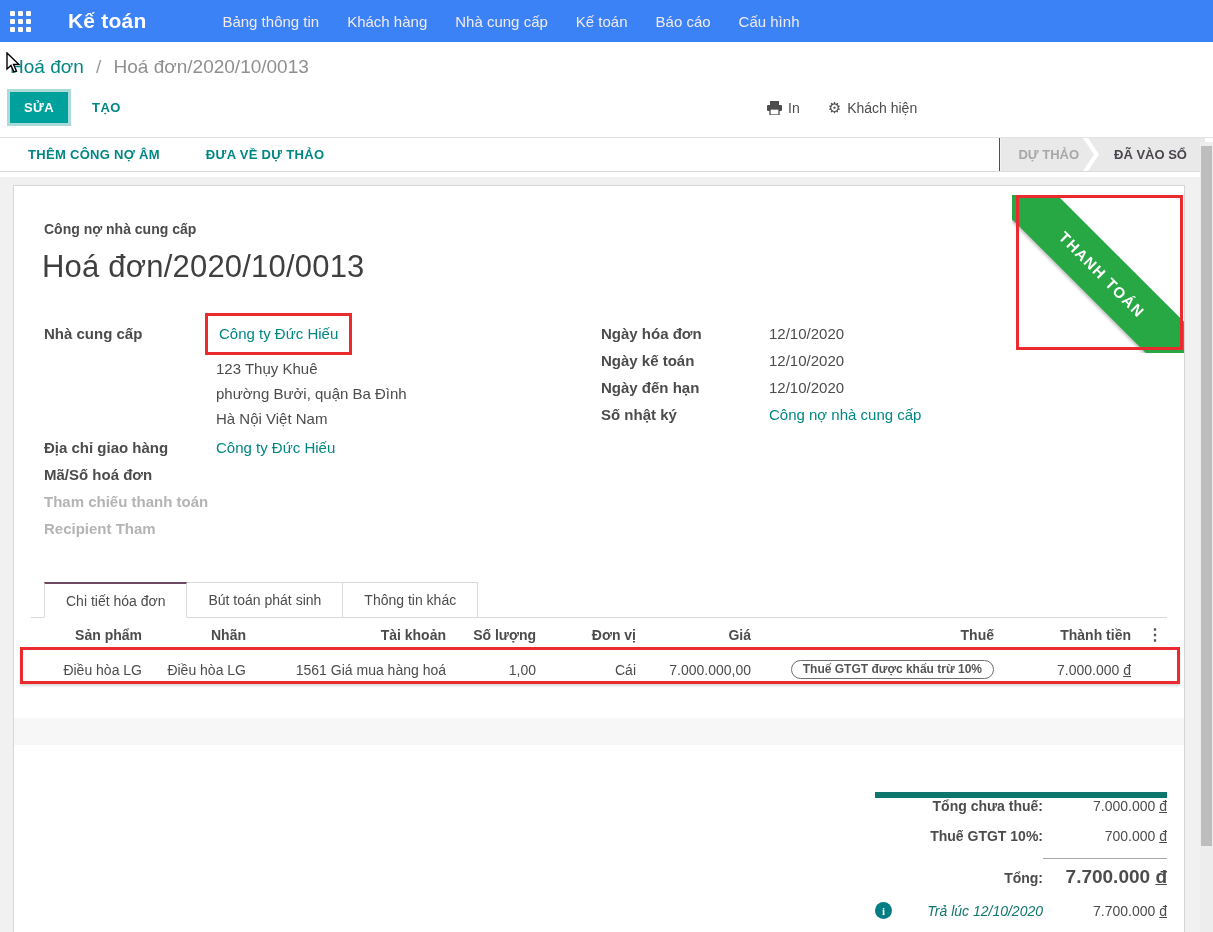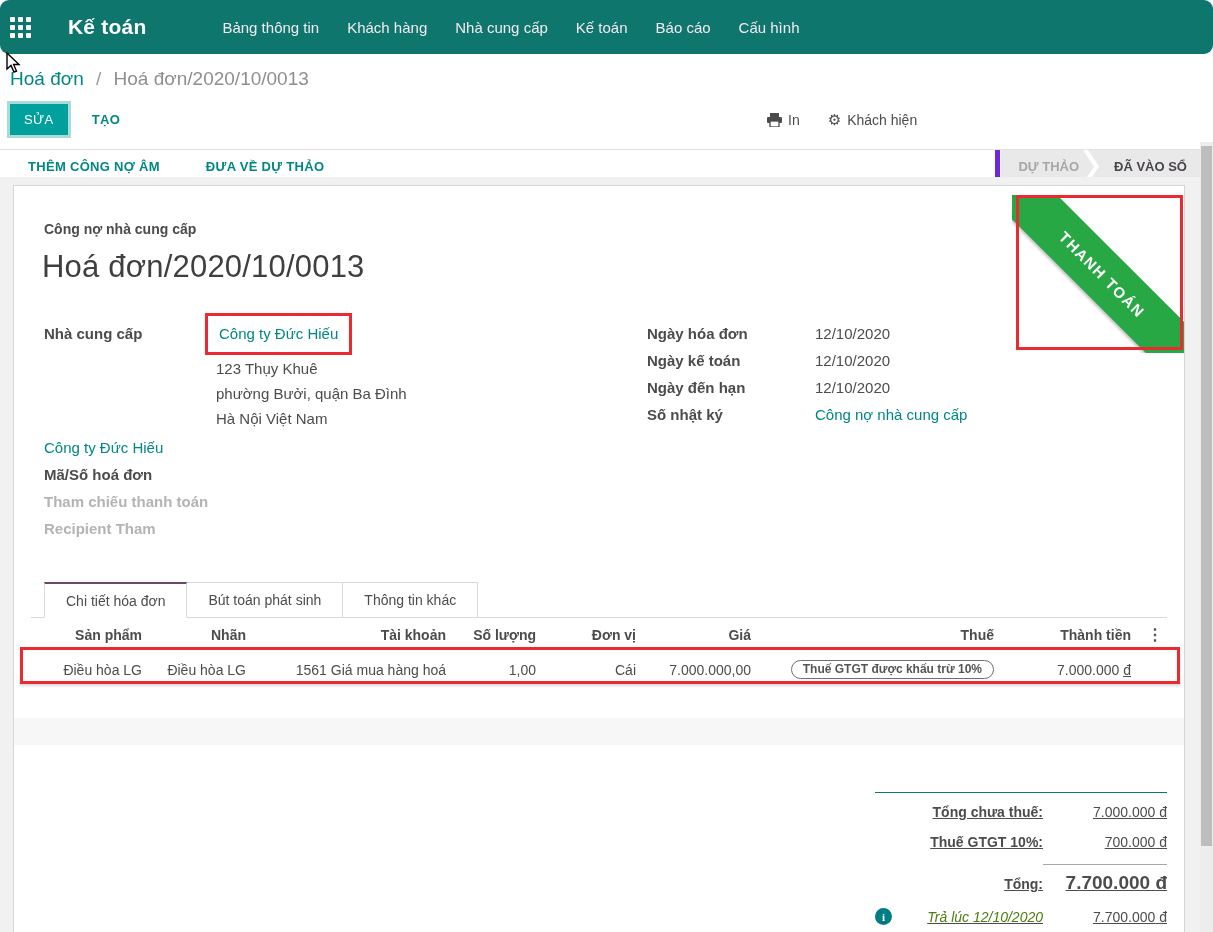--- a/index.html
+++ b/index.html
@@ -3,64 +3,64 @@
 <meta charset="utf-8">
 <style>
   * { box-sizing: border-box; }
   html,body { margin:0; padding:0; }
   body {
     width:1213px; height:932px; position:relative; overflow:hidden;
     font-family:"Liberation Sans", sans-serif; background:#fff; color:#4c4c4c;
   }
 
   
-  .navbar { height:54px; background:#0f766e; display:flex; align-items:center; padding:0 0 0 10px;border-radius:9px; }
+  .navbar { height:42px; background:#3b82f6; display:flex; align-items:center; padding:0 0 0 10px; }
   .grid-icon { width:21px; height:21px; display:grid; grid-template-columns:repeat(3,5px); grid-template-rows:repeat(3,5px); gap:3px; cursor:pointer; }
   .grid-icon i { background:#fff; border-radius:1px; }
   .brand { color:#fff; font-size:21px; font-weight:bold; margin-left:37px; letter-spacing:.2px; }
   .nav-items { display:flex; margin-left:62px; }
   .nav-items a { color:#f2eaf1; font-size:15px; padding:0 14px; line-height:47px; text-decoration:none; cursor:pointer; }
 
   
   .cursor-icon { position:absolute; left:6px; top:52px; z-index:50; }
   .breadcrumb { padding:12px 0 0 10px; font-size:19px; line-height:26px; }
   .breadcrumb a { color:#008784; text-decoration:none; cursor:pointer; }
   .breadcrumb .sep { color:#9a9a9a; margin:0 7px; }
   .breadcrumb .current { color:#8f8f8f; }
 
   .btn-row { display:flex; align-items:center; margin-top:9px; padding-left:10px; height:37px; position:relative; }
-  .btn-edit { background:#00A09D; color:#fff; border:none; font-family:inherit; font-size:13px; font-weight:normal; letter-spacing:.4px; padding:8px 14px; cursor:pointer; box-shadow:0 0 0 3px #aadbd9; }
+  .btn-edit { background:#00A09D; color:#fff; border:none; font-family:inherit; font-size:13px; font-weight:bold; letter-spacing:.4px; padding:8px 14px; cursor:pointer; box-shadow:0 0 0 3px #aadbd9; }
   .btn-create { color:#008784; font-size:13px; font-weight:bold; letter-spacing:.4px; margin-left:24px; cursor:pointer; }
   .right-actions { position:absolute; left:767px; top:0; height:100%; display:flex; align-items:center; gap:28px; }
   .action-item { display:flex; align-items:center; gap:6px; font-size:14px; color:#4c4c4c; cursor:pointer; }
   .gear-glyph { font-size:15px; line-height:1; }
 
   
   .statusbar { margin-top:11px; height:35px; border-top:1px solid #e2e2e2; border-bottom:1px solid #dcdcdc; display:flex; align-items:stretch; background:#fff; }
   .sb-left { display:flex; align-items:center; gap:46px; padding-left:28px; }
   .sb-btn { color:#008784; font-size:13px; font-weight:bold; letter-spacing:.3px; cursor:pointer; white-space:nowrap; }
-  .sb-steps { margin-left:auto; margin-right:8px; display:flex; align-items:stretch; border-left:5px solid #6d28d9; background:#fff; }
+  .sb-steps { margin-left:auto; margin-right:8px; display:flex; align-items:stretch; border-left:1px solid #6d28d9; background:#fff; }
   .sb-step { font-size:13px; font-weight:bold; line-height:33px; background:#e9e9e9; cursor:pointer; }
   .sb-step.muted { color:#a7a7a7; padding:0 15px 0 18px; clip-path:polygon(0 0, calc(100% - 11px) 0, 100% 50%, calc(100% - 11px) 100%, 0 100%); }
   .sb-step.active { color:#4a444d; padding:0 18px 0 26px; margin-left:-6px; clip-path:polygon(0 0, 100% 0, 100% 100%, 0 100%, 11px 50%); }
 
   
   .content { position:absolute; left:0; right:0; top:177px; bottom:0; background:#f1f1f1; padding:8px 28px 0 13px; }
   .sheet { position:relative; background:#fff; border:1px solid #d6d6d6; height:760px; padding:20px 17px 0 17px; }
 
   .ribbon-clip { position:absolute; top:9px; right:0; width:172px; height:158px; overflow:hidden; }
   .ribbon { position:absolute; width:260px; height:49px; left:-40px; top:55px; background:#28a745; transform:rotate(45deg); display:flex; align-items:center; justify-content:center; color:#fff; font-size:15px; font-weight:bold; letter-spacing:1.5px; box-shadow:0 2px 3px rgba(0,0,0,.25); }
   .ribbon-annotation { position:absolute; top:9px; right:1px; width:167px; height:155px; border:3px solid #ea2a2e; z-index:20; pointer-events:none; }
 
   .doc-type { font-size:14px; font-weight:bold; margin:15px 0 0 13px; }
   .doc-title { font-size:31px; color:#3f3f3f; margin:12px 0 0 11px; letter-spacing:.2px; }
 
   .fields { display:flex; margin-top:35px; padding-left:13px; }
   .col-left { width:557px; }
-  .col-right { flex:1;margin-left:46px; }
+  .col-right { flex:1; }
   .f-row { display:flex; font-size:15px; line-height:27px; }
   .f-label { width:172px; font-weight:bold; color:#4c4c4c; flex-shrink:0; }
   .f-label.muted { color:#b4b4b4; }
   .f-value a, a.teal { color:#008784; text-decoration:none; cursor:pointer; }
   .vendor-box { display:inline-block; border:3px solid #ea2a2e; padding:4px 11px 5px 11px; margin:-8px 0 1px -11px; }
   .addr-line { line-height:25px; }
   .col-right .f-label { width:168px; }
   .col-right .f-row { line-height:27px; }
 
   
@@ -77,28 +77,28 @@
   .al { text-align:right; } .ar { text-align:right; }
   th.c-product, td.c-product { padding-left:15px; }
   .kebab { font-size:16px; font-weight:bold; color:#555; text-align:center; cursor:pointer; }
   .pill { display:inline-block; border:1px solid #6f6f6f; border-radius:20px; padding:1px 11px 2px; font-size:12px; font-weight:bold; color:#555; }
   .cur { text-decoration:underline; }
   .row-annotation { position:absolute; left:-11px; right:-13px; top:29px; height:37px; border:3px solid #ea2a2e; z-index:15; pointer-events:none; box-shadow:0 2px 2px rgba(0,0,0,.15); }
   .stripe-white { height:31px; }
   .stripe-gray { height:27px; background:#f7f7f7; margin:0 -17px; }
 
   
-  .totals { width:292px; margin-left:auto; margin-top:47px; border-top:1px solid #0f766e; padding-top:11px; font-size:14px;text-decoration:underline; }
+  .totals { width:292px; margin-left:auto; margin-top:47px; border-top:6px solid #0f766e; padding-top:0; font-size:14px; }
   .t-row { display:flex; justify-content:flex-end; align-items:baseline; margin-bottom:14px; }
   .t-label { font-weight:bold; color:#4c4c4c; }
   .t-val { width:124px; text-align:right; }
   .t-total .t-val { font-size:19px; font-weight:bold; border-top:1px solid #a8a8a8; padding-top:7px; }
   .t-paid { display:flex; align-items:center; margin-bottom:12px; }
   .info-icon { width:17px; height:17px; border-radius:50%; background:#017e84; color:#fff; font-size:11px; font-weight:bold; font-family:"Liberation Serif", serif; display:flex; align-items:center; justify-content:center; margin-right:auto; cursor:pointer; }
-  .t-paid .t-note { font-style:italic; color:#4d7c0f; }
+  .t-paid .t-note { font-style:italic; color:#0f766e; }
 
   
   .scrollbar { position:absolute; top:142px; right:0; bottom:0; width:13px; background:#ededed; z-index:40; }
   .scroll-thumb { position:absolute; top:4px; left:1px; width:11px; height:700px; background:#bdbdbd; cursor:pointer; }
 </style>
 </head>
 <body>
 
 <nav class="navbar">
   <div class="grid-icon">
@@ -181,20 +181,21 @@
           <span class="f-value">
             <span class="vendor-box">
               <a>Công ty Đức Hiếu</a>
             </span>
             <span class="addr-line" style="display:block;">123 Thụy Khuê</span>
             <span class="addr-line" style="display:block;">phường Bưởi, quận Ba Đình</span>
             <span class="addr-line" style="display:block;">Hà Nội Việt Nam</span>
           </span>
         </div>
         <div class="f-row" style="margin-top:3px;">
+          <span class="f-label">Địa chỉ giao hàng</span>
           <span class="f-value"><a>Công ty Đức Hiếu</a></span>
         </div>
         <div class="f-row">
           <span class="f-label">Mã/Số hoá đơn</span>
           <span class="f-value"></span>
         </div>
         <div class="f-row">
           <span class="f-label muted">Tham chiếu thanh toán</span>
           <span class="f-value"></span>
         </div>

